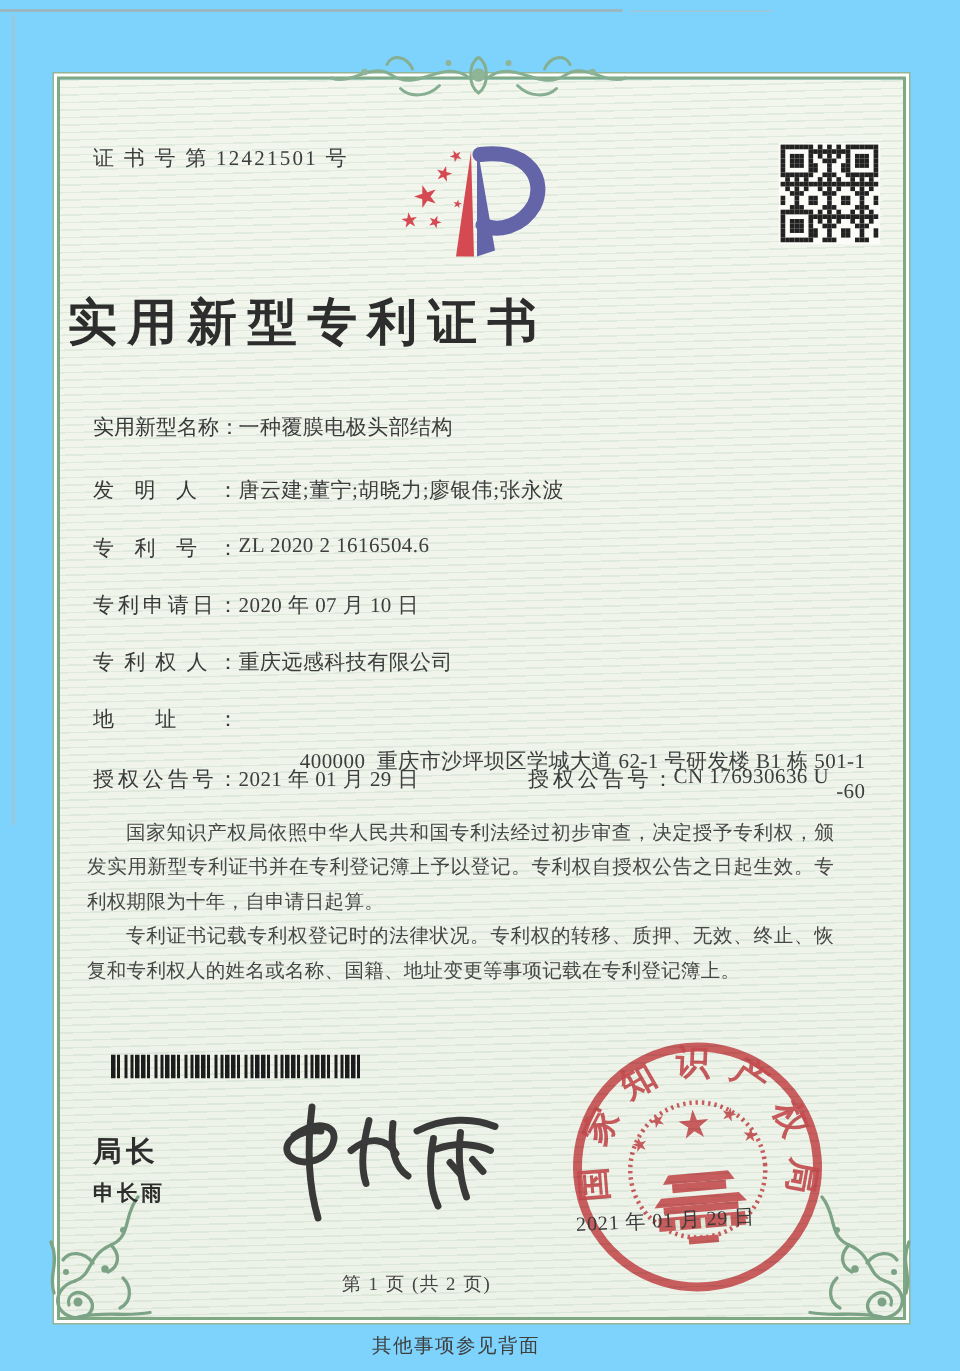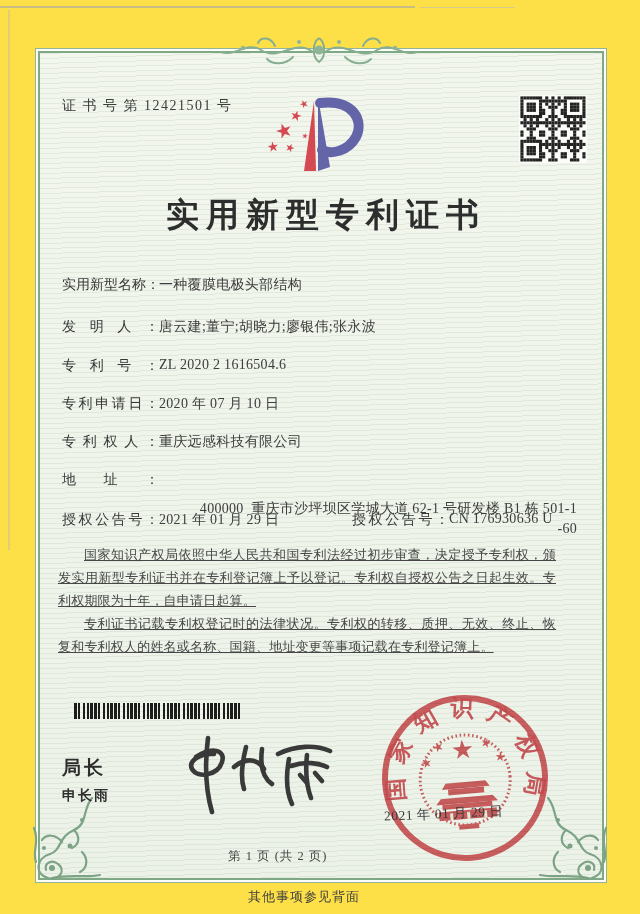--- a/index.html
+++ b/index.html
@@ -1,46 +1,46 @@
 <!DOCTYPE html>
 <html><head>
 <meta charset="utf-8">
 <style>
   html,body{margin:0;padding:0;background:#fdfdfc;}
-  .page{position:relative;width:640px;height:914px;background:#fde047;overflow:hidden;
+  .page{position:relative;width:640px;height:914px;background:#7dd3fc;overflow:hidden;
         font-family:"Liberation Serif","DejaVu Serif",serif;color:#333;}
   
   .scan-top-edge{position:absolute;left:0;top:6px;width:415px;height:2px;background:#a9a9a6;opacity:.65;}
   .scan-top-edge2{position:absolute;left:420px;top:7px;width:95px;height:1px;background:#bdbdb9;opacity:.6;}
   .scan-left-edge{position:absolute;left:8px;top:10px;width:2px;height:540px;background:#b8b8b4;opacity:.45;}
   
   .frame{position:absolute;left:38px;top:51px;width:562px;height:825px;
          border:2px solid #7fa885;
          box-shadow:0 0 0 2px #fdfdfb,0 0 0 3px #93b497;
          background:
            repeating-linear-gradient(178.5deg, rgba(139,176,148,.17) 0 1px, rgba(139,176,148,0) 1px 5px),
            linear-gradient(#f2f6ed,#edf2e8);}
   .ornament{position:absolute;pointer-events:none;}
   .corner-br{transform:scaleX(-1);}
   
   .cert-no{position:absolute;left:62px;top:97px;font-size:14px;letter-spacing:1.5px;color:#3c3c3c;}
   .logo{position:absolute;left:258px;top:91px;}
   .qr{position:absolute;left:519px;top:95px;}
-  .doc-title{position:absolute;left:38px;top:193px;width:562px;text-align:center;
+  .doc-title{position:absolute;left:38px;top:193px;width:562px;
              font-size:33px;font-weight:700;letter-spacing:7px;padding-left:7px;color:#2d2d2d;}
   
   .fields{position:absolute;left:62px;top:276px;width:520px;font-size:14px;color:#3d3d3d;}
   .frow{position:absolute;left:0;white-space:nowrap;}
   .flabel{display:inline-block;width:97px;text-align-last:justify;text-align:justify;vertical-align:top;color:#383838;}
   .fval{letter-spacing:.3px;vertical-align:top;margin-top:28px;}
   .fval-wrap{display:inline-block;width:418px;white-space:pre-wrap;line-height:20px;text-align:right;}
   .gpair{position:absolute;left:290px;top:0;}
   
   .paras{position:absolute;left:58px;top:543px;width:498px;font-size:13px;line-height:23px;
-         text-align:justify;color:#474747;letter-spacing:.2px;text-decoration:underline;}
+         text-align:justify;color:#474747;letter-spacing:.2px;}
   .paras p{margin:0;text-indent:2em;}
   
   .barcode{position:absolute;left:74px;top:703px;}
   .signer-title{position:absolute;left:62px;top:755px;font-family:"Liberation Sans","DejaVu Sans",sans-serif;
                 font-size:19px;font-weight:600;letter-spacing:3px;color:#2e2e2e;}
   .signer-name{position:absolute;left:62px;top:787px;font-family:"Liberation Sans","DejaVu Sans",sans-serif;
                font-size:14px;font-weight:600;letter-spacing:2px;color:#2e2e2e;}
   .signature{position:absolute;left:162px;top:726px;}
   .seal{position:absolute;left:375px;top:688px;transform:rotate(-5deg);mix-blend-mode:multiply;opacity:.92;}
   .seal-date{position:absolute;left:384px;top:805px;font-size:13.5px;letter-spacing:.5px;color:#3a3a3a;

